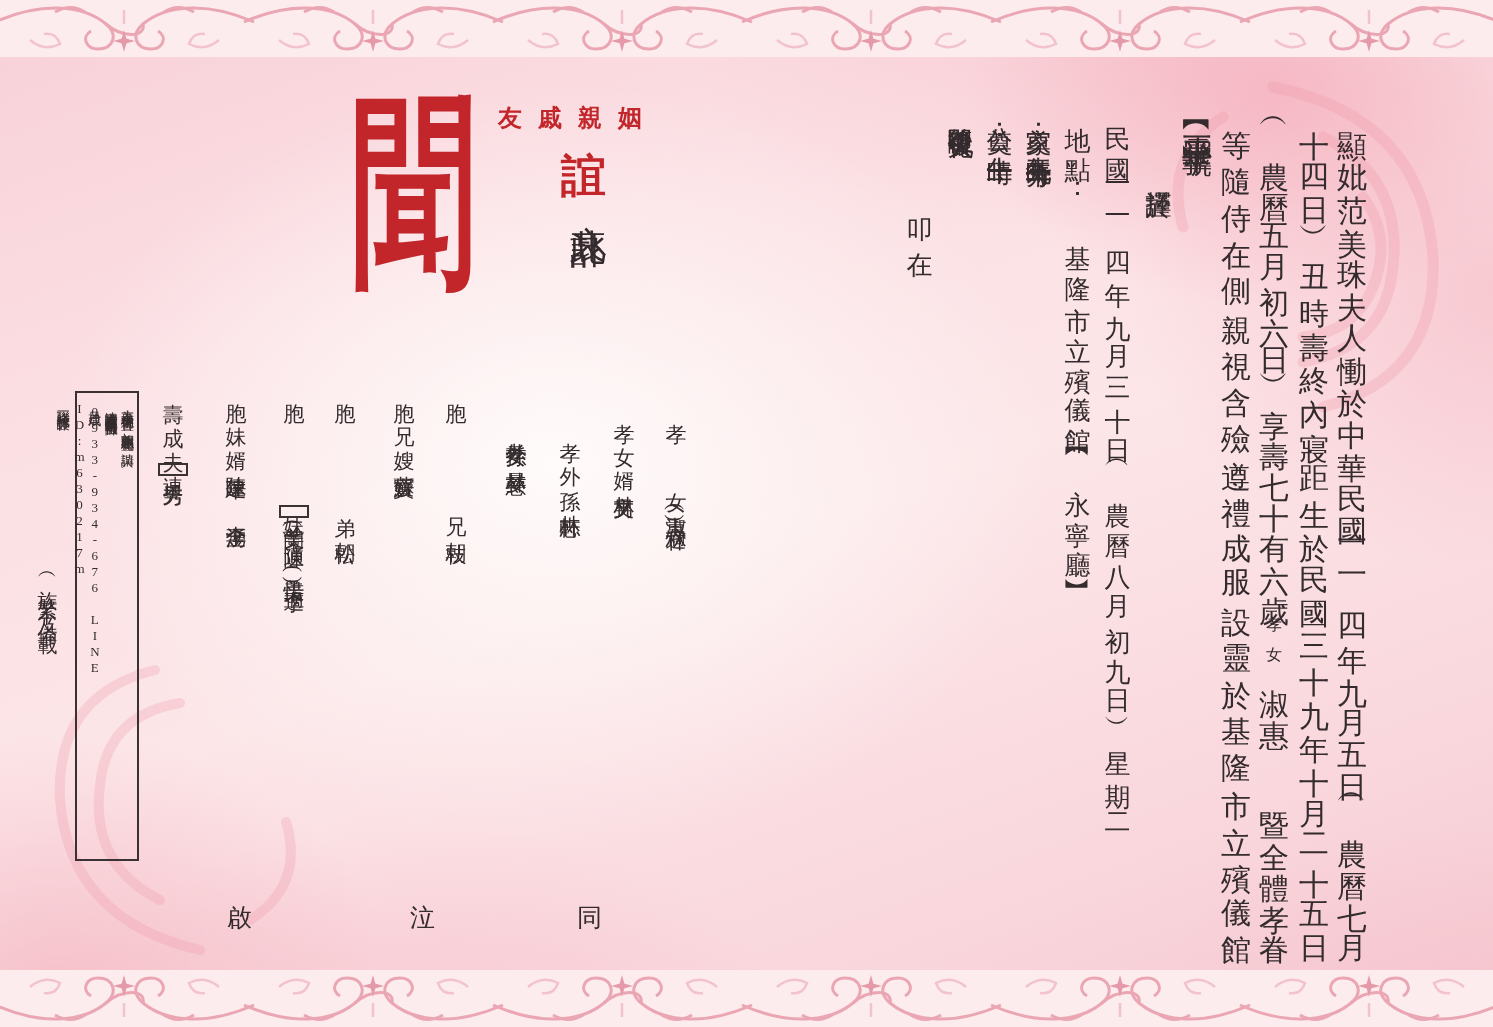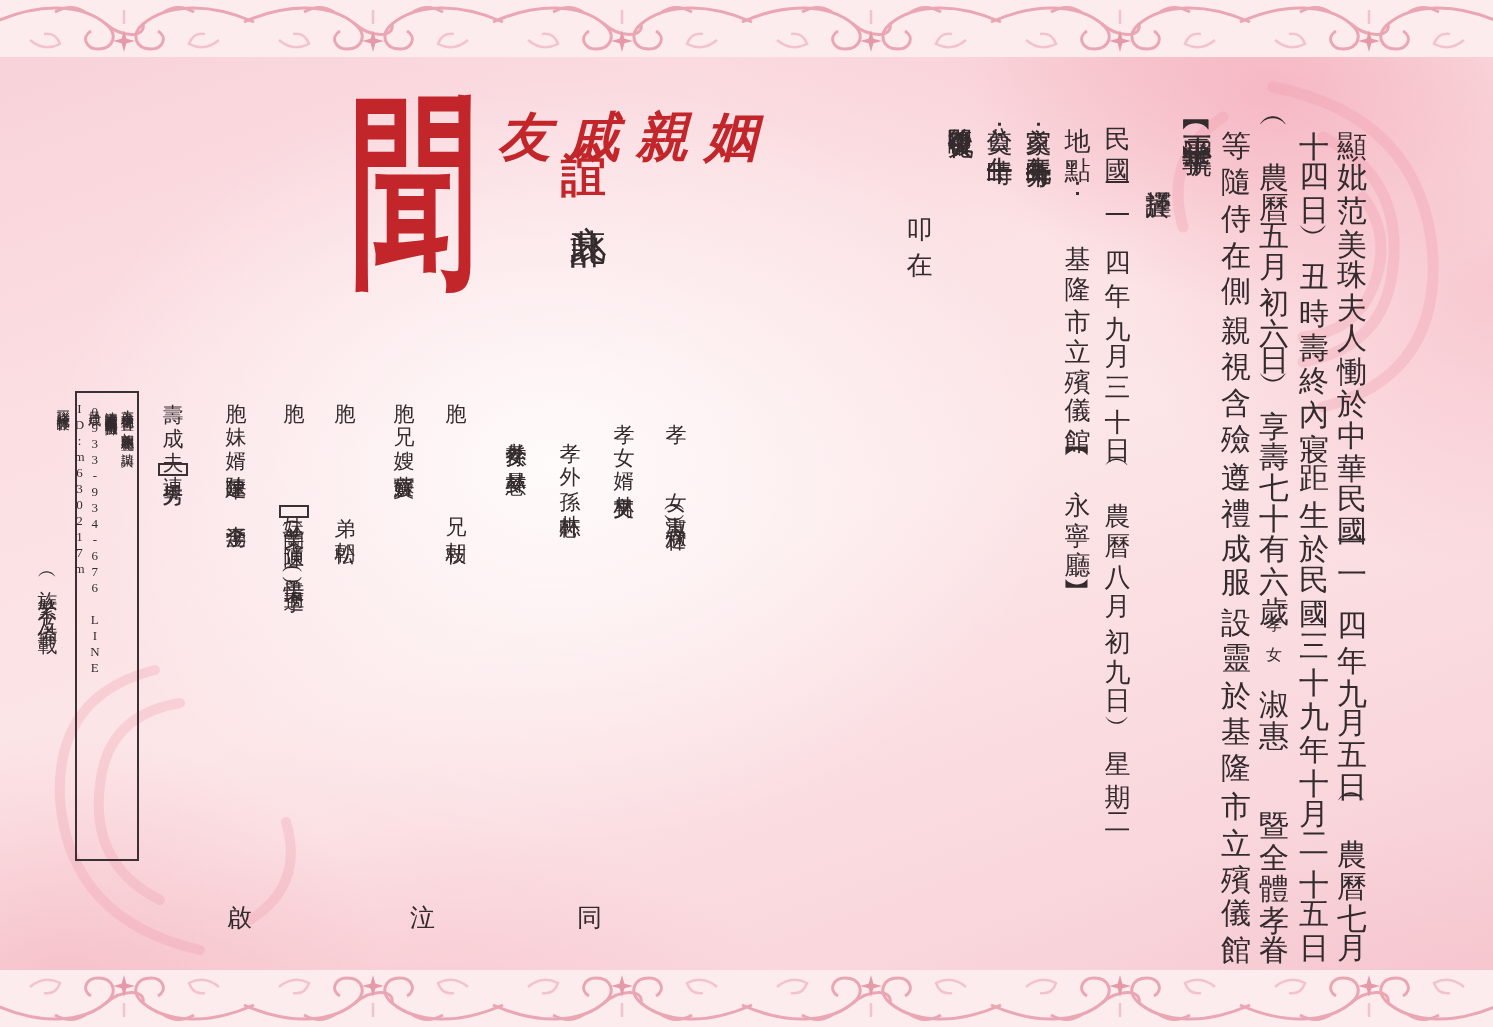--- a/index.html
+++ b/index.html
@@ -29,22 +29,22 @@
   .just{text-align:justify;text-align-last:justify;text-justify:inter-character;white-space:normal;}
   .main{font-size:30px;height:806px;}
   .cer{font-size:26px;}
   .fam{font-size:21px;letter-spacing:1.5px;}
   .small-kin{font-size:16px;}
   .boxed{border:2px solid #3a3134;padding:3px 1px;margin:2px 0;}
   .big-wen{
     position:absolute;left:352px;top:92px;font-size:196px;line-height:1;
     font-weight:700;color:#c3262a;transform:scale(0.63,1.05);transform-origin:top left;
   }
-  .kin-line{position:absolute;left:498px;top:102px;font-size:53px;font-weight:700;
-    color:#c3262a;letter-spacing:16px;font-style:italic;}
+  .kin-line{position:absolute;left:498px;top:102px;font-size:24px;font-weight:700;
+    color:#c3262a;letter-spacing:16px;}
   .bond-char{position:absolute;left:561px;top:146px;font-size:45px;font-weight:700;color:#c3262a;}
   .announce{left:570px;top:197px;font-size:36px;letter-spacing:3px;}
   .close-char{position:absolute;top:901px;font-size:25px;color:#332b2d;}
   .infobox{
     position:absolute;left:75px;top:391px;width:64px;height:470px;
     border:2px solid #3a3134;writing-mode:vertical-rl;
     padding:8px 2px 4px 2px;box-sizing:border-box;
   }
   .box-col{
     font-size:13px;line-height:1.18;letter-spacing:1px;

